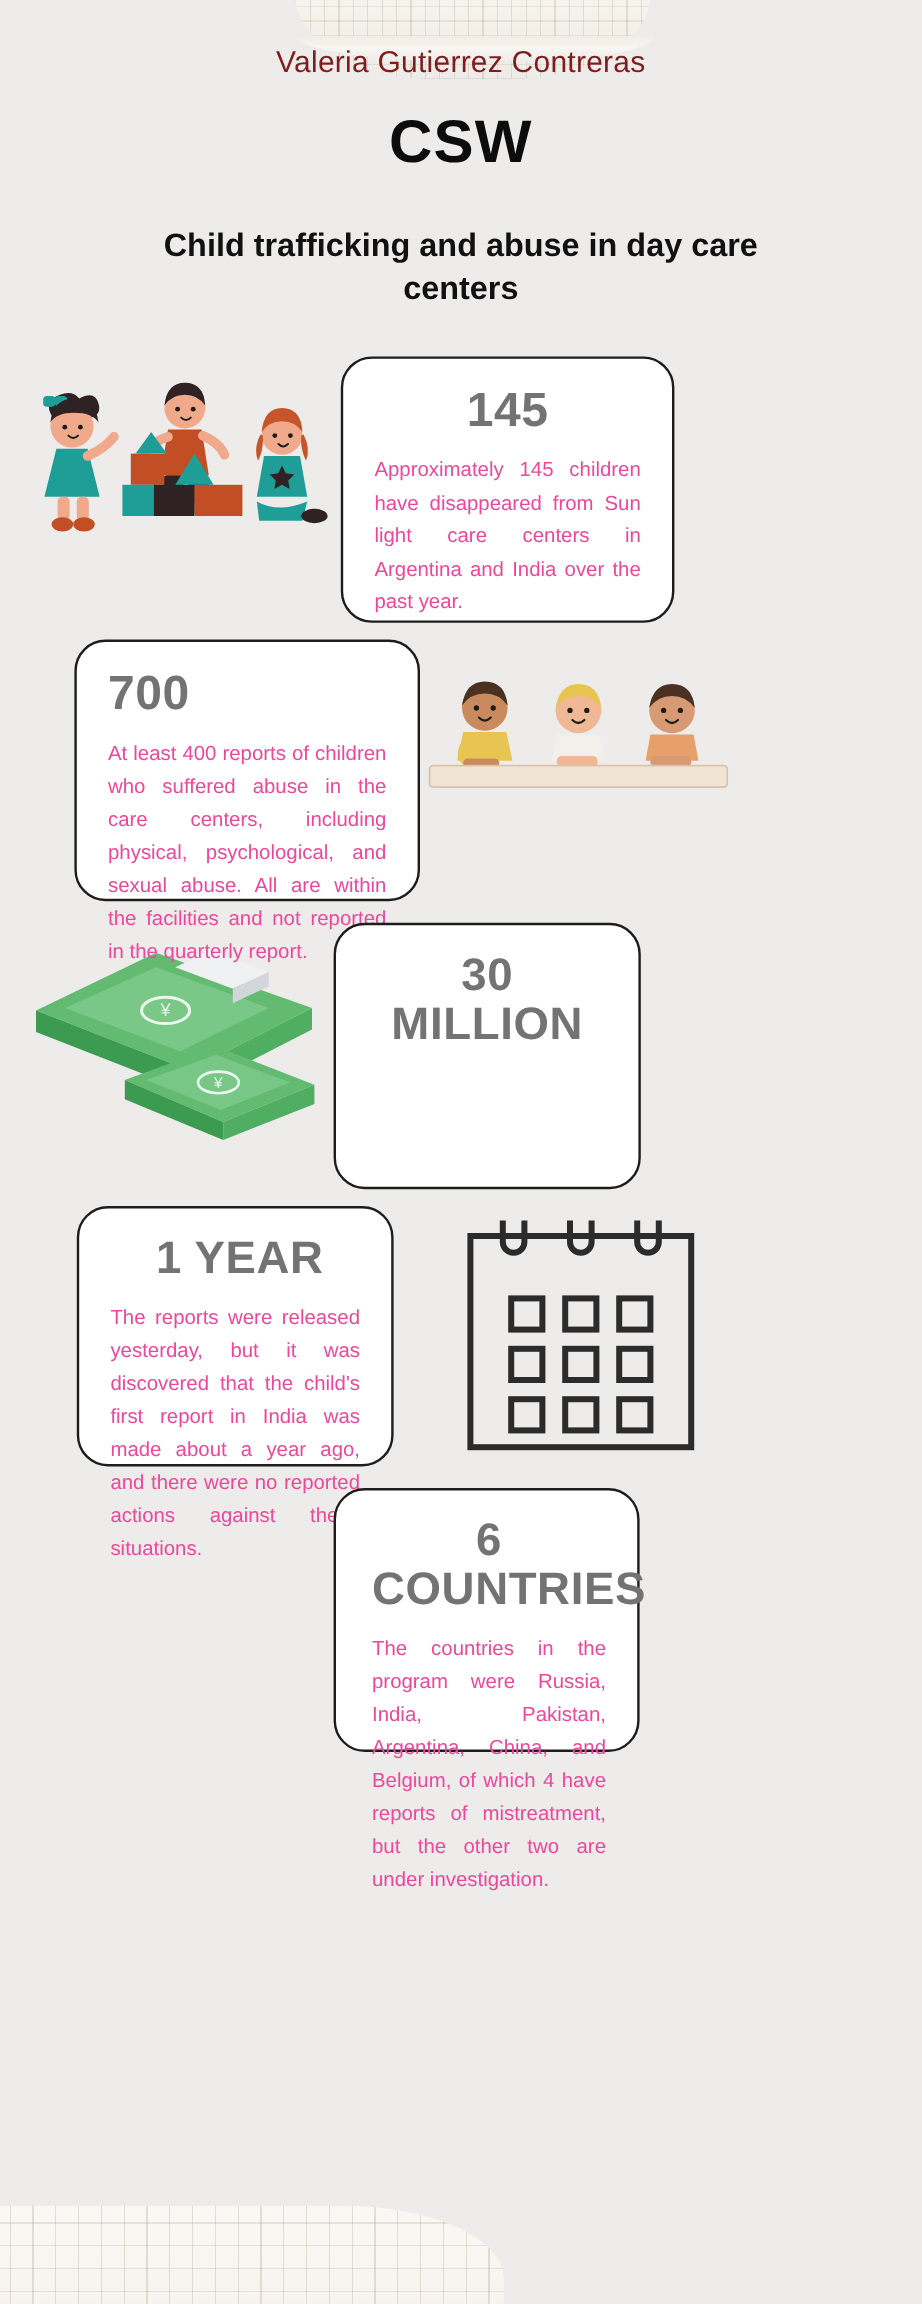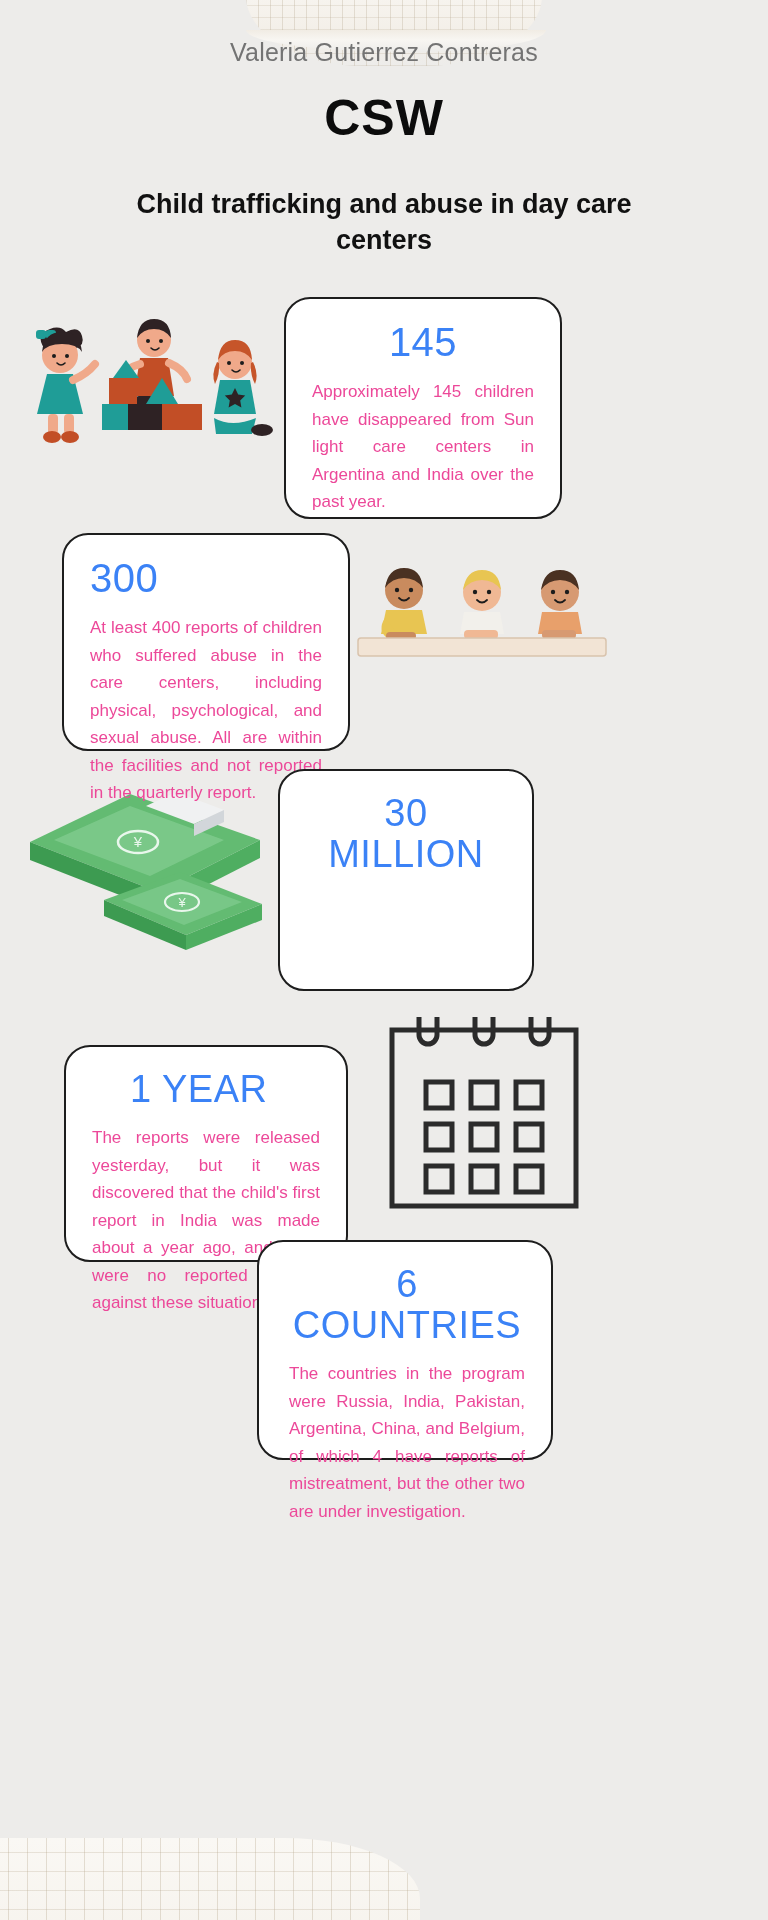--- a/index.html
+++ b/index.html
@@ -45,21 +45,21 @@
     background:
       repeating-linear-gradient(90deg, rgba(178,162,135,.32) 0 1px, transparent 1px 19px),
       repeating-linear-gradient(0deg, rgba(178,162,135,.26) 0 1px, transparent 1px 19px),
       linear-gradient(180deg,#faf8f4 0%, #f6f3ed 100%);
     border-top-right-radius: 30% 55%;
   }
 
   
   .header { position: absolute; top: 0; left: 0; width: 768px; text-align: center; }
   .author {
-    font-size: 25px; color: #737373; letter-spacing: .2px;
+    font-size: 25px; color: #7f1d1d; letter-spacing: .2px;
     margin-top: 38px;
   }
   .brand {
     font-size: 50px; font-weight: 900; color: #0c0c0c;
     letter-spacing: 1px; margin-top: 26px; line-height: 1;
   }
   .subtitle {
     font-size: 27px; font-weight: 700; color: #111;
     line-height: 1.32; margin-top: 44px;
     width: 560px; margin-left: auto; margin-right: auto;
@@ -67,38 +67,38 @@
 
   
   .card {
     position: absolute;
     background: #ffffff;
     border: 2px solid #1d1d1d;
     border-radius: 26px;
     padding: 22px 26px 24px;
   }
   .stat-num {
-    font-size: 38px; font-weight: 400; color: #3b82f6;
+    font-size: 38px; font-weight: 700; color: #737373;
     text-align: center; line-height: 1.08; letter-spacing: .5px;
     margin-bottom: 14px;
   }
   .stat-body {
     font-size: 17px; color: #ec4899; line-height: 1.62;
     text-align: justify; text-justify: inter-word;
   }
 
   #card-145      { left: 284px; top: 297px;  width: 278px; height: 222px; }
   #card-145 .stat-num { font-size: 40px; }
   #card-400      { left: 62px;  top: 533px;  width: 288px; height: 218px; }
   #card-400 .stat-num { font-size: 40px; text-align: left; }
   #card-400 .stat-body{ }
   #card-30m      { left: 278px; top: 769px;  width: 256px; height: 222px; }
-  #card-1year    { left: 64px;  top: 1005px; width: 284px; height: 217px; margin-top: 40px; }
+  #card-1year    { left: 64px;  top: 1005px; width: 264px; height: 217px; }
   #card-1year .stat-num { text-align: left; padding-left: 38px; }
-  #card-6c       { left: 257px; top: 1240px; width: 296px; height: 220px; padding-left: 30px; }
+  #card-6c       { left: 278px; top: 1240px; width: 255px; height: 220px; padding-left: 30px; }
 
   
   .illus { position: absolute; }
   #illus-kids  { left: 14px;  top: 300px; width: 262px; height: 175px; }
   #illus-three { left: 352px; top: 560px; width: 260px; height: 105px; }
   #illus-money { left: 18px;  top: 780px; width: 252px; height: 190px; }
   #illus-cal   { left: 386px; top: 1012px; width: 196px; height: 200px; }
 </style>
 </head>
 <body>
@@ -246,21 +246,21 @@
     </g>
   </g>
 </svg>
 
 <div class="card" id="card-145">
   <div class="stat-num">145</div>
   <div class="stat-body">Approximately 145 children have disappeared from Sun light care centers in Argentina and India over the past year.</div>
 </div>
 
 <div class="card" id="card-400">
-  <div class="stat-num">300</div>
+  <div class="stat-num">700</div>
   <div class="stat-body">At least 400 reports of children who suffered abuse in the care centers, including physical, psychological, and sexual abuse. All are within the facilities and not reported in the quarterly report.</div>
 </div>
 
 <div class="card" id="card-30m">
   <div class="stat-num">30 MILLION</div>
 </div>
 
 <div class="card" id="card-1year">
   <div class="stat-num">1 YEAR</div>
   <div class="stat-body">The reports were released yesterday, but it was discovered that the child's first report in India was made about a year ago, and there were no reported actions against these situations.</div>

